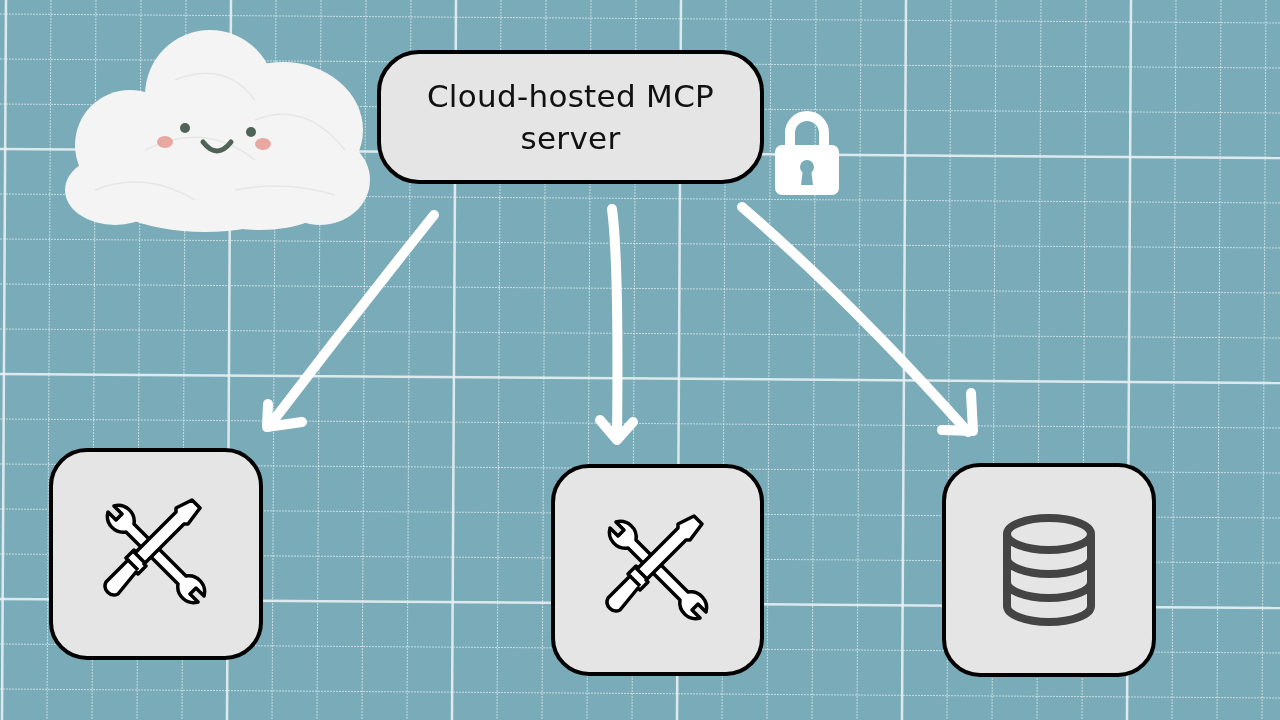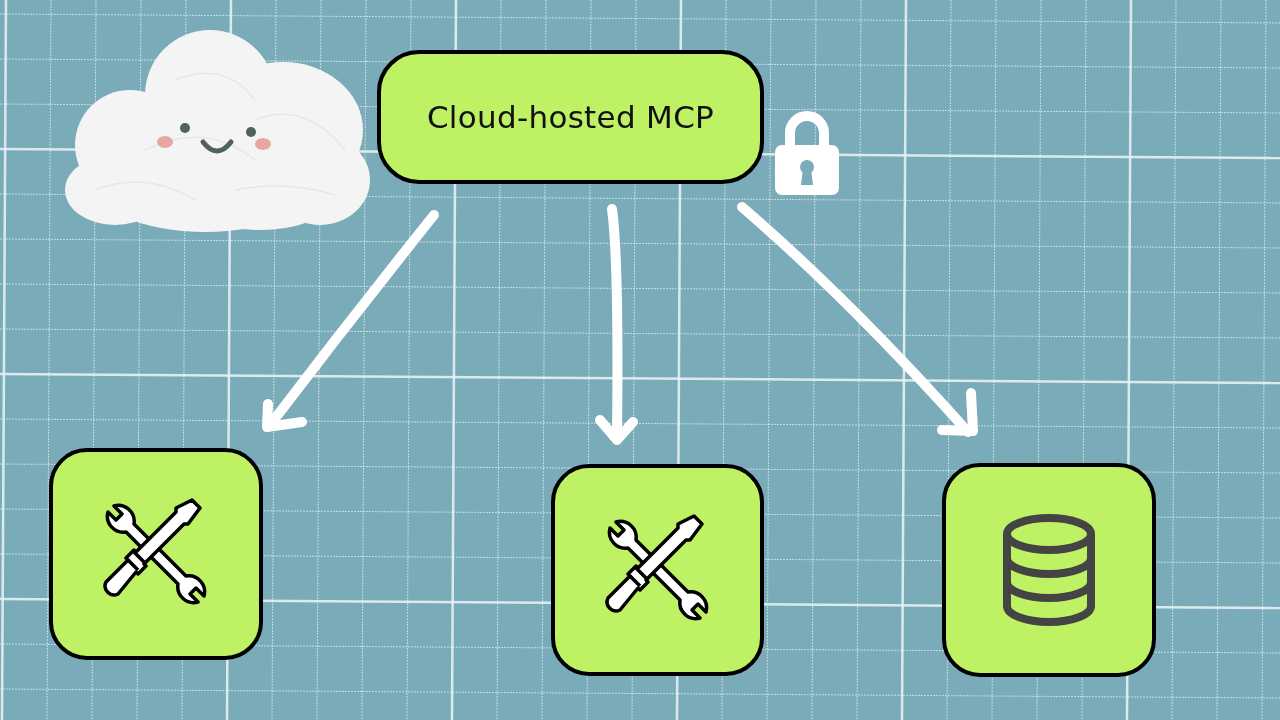--- a/index.html
+++ b/index.html
@@ -1,18 +1,18 @@
 <!DOCTYPE html>
 <html><head>
 <meta charset="utf-8">
 <style>
   html,body{margin:0;padding:0;}
   body{width:1280px;height:720px;overflow:hidden;position:relative;background:#7aabb8;font-family:"DejaVu Sans",sans-serif;}
   #grid{position:absolute;left:0;top:0;}
-  .box{position:absolute;background:#bef264;border:4px solid #000;box-sizing:border-box;}
+  .box{position:absolute;background:#e5e5e5;border:4px solid #000;box-sizing:border-box;}
   .server-box{left:377px;top:50px;width:387px;height:134px;border-radius:42px;display:flex;align-items:center;justify-content:center;text-align:center;}
   .server-label{font-size:31px;line-height:42px;color:#111;font-family:"DejaVu Sans",sans-serif;letter-spacing:0.3px;}
   .tile{width:214px;height:212px;border-radius:38px;display:flex;align-items:center;justify-content:center;}
   #tile-1{left:49px;top:448px;}
   #tile-2{left:551px;top:464px;width:213px;height:212px;}
   #tile-3{left:942px;top:463px;width:214px;height:214px;}
   .abs{position:absolute;}
 </style>
 </head>
 <body style="background: rgb(122, 171, 184);">
@@ -86,20 +86,21 @@
   <circle cx="130" cy="108" r="5" fill="#4f6358"></circle>
   <circle cx="196" cy="112" r="5" fill="#4f6358"></circle>
   <path d="M148 122 Q162 140 176 122" fill="none" stroke="#4f6358" stroke-width="5" stroke-linecap="round"></path>
   <ellipse cx="110" cy="122" rx="8" ry="6" fill="#e8a8a0"></ellipse>
   <ellipse cx="208" cy="124" rx="8" ry="6" fill="#e8a8a0"></ellipse>
 </svg>
 
 <div class="box server-box">
   <div class="server-label">
     <div>Cloud-hosted MCP</div>
+    <div>server</div>
   </div>
 </div>
 
 <svg class="abs" style="left:770px;top:105px;" width="72" height="95">
   <path d="M20 40 V28 A17 17 0 0 1 54 28 V40" fill="none" stroke="#fff" stroke-width="10"></path>
   <rect x="5" y="40" width="64" height="50" rx="7" fill="#fff"></rect>
   <circle cx="37" cy="62" r="7" fill="#7aabb8"></circle>
   <path d="M33 64 L31 80 H43 L41 64 Z" fill="#7aabb8"></path>
 </svg>
 

